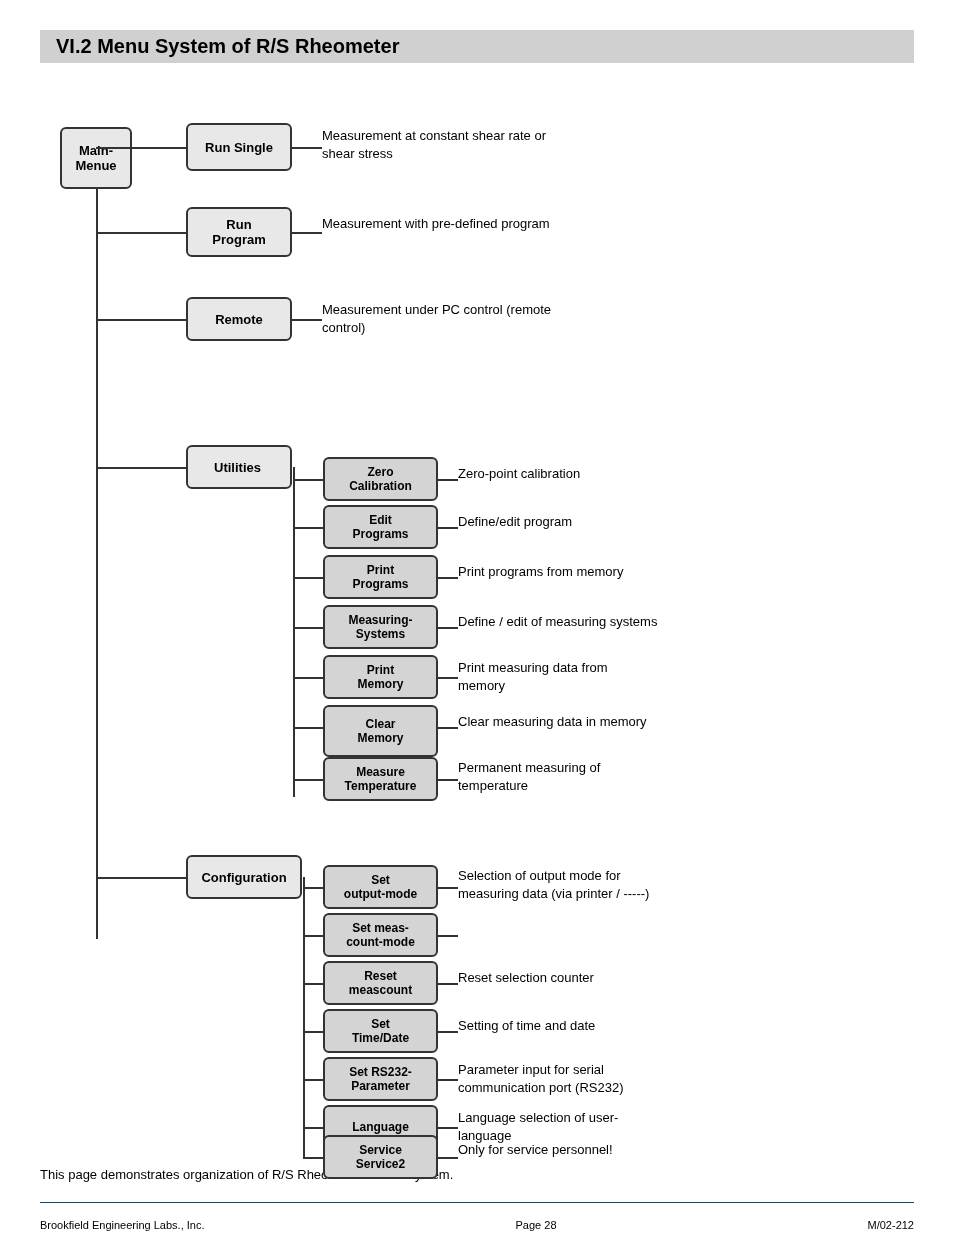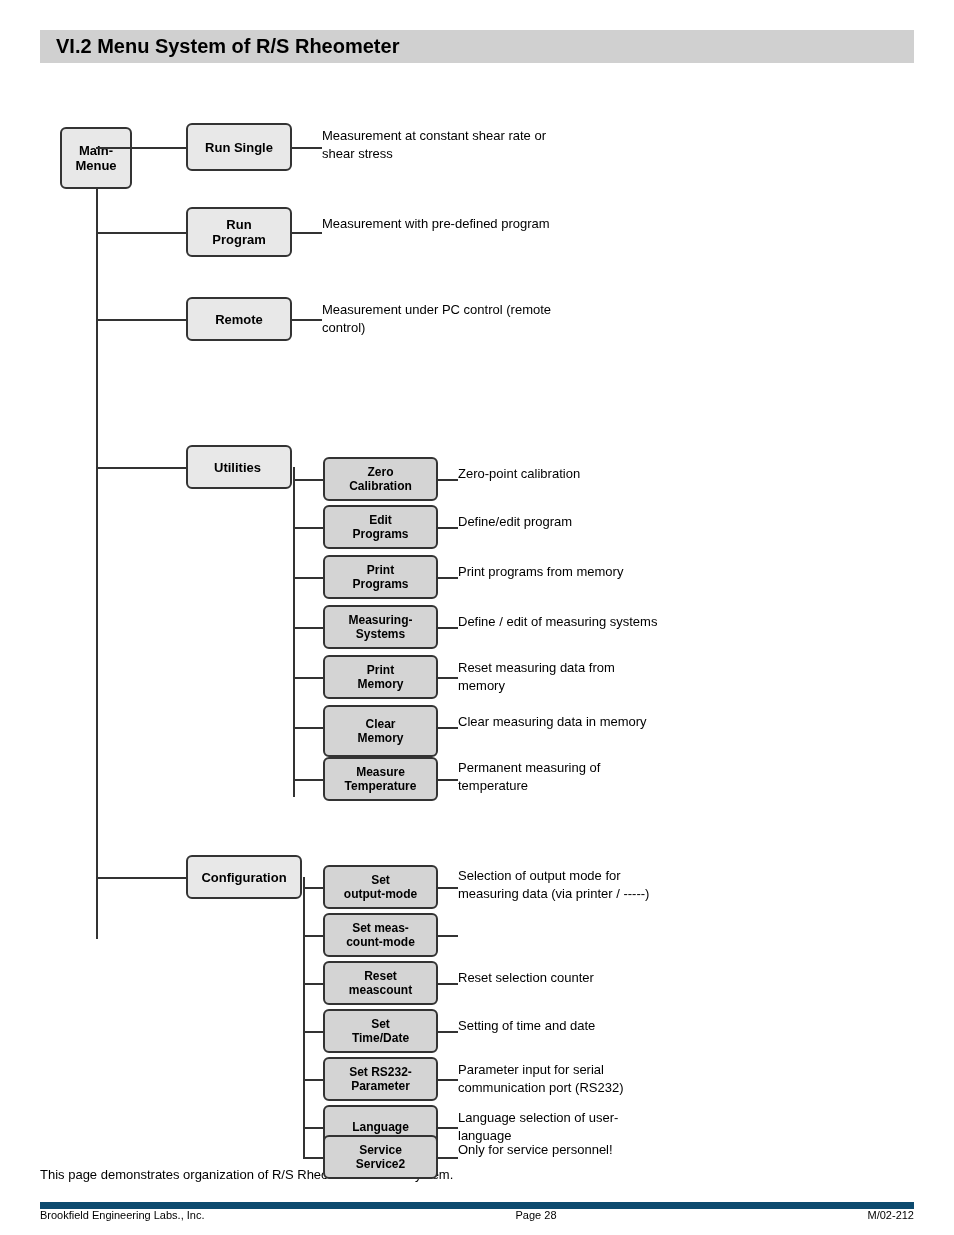--- a/index.html
+++ b/index.html
@@ -90,24 +90,24 @@
       width: 0;
     }
 
     
     .footer-text {
       font-size: 13px;
       margin-bottom: 20px;
       color: #000;
     }
     .footer-bar {
-      border-top: 7px solid #0c4a6e;
+      border-top: 1px solid #0c4a6e;
       display: flex;
       justify-content: space-between;
-      padding-top: 0;
+      padding-top: 16px;
       font-size: 11px;
       color: #000;
     }
   </style>
 </head>
 <body>
 
 <div class="page">
 
   <div class="section-header">
@@ -176,21 +176,21 @@
       Measuring-<br>Systems
     </div>
     <div class="hline" style="left:398px; top:540px; width:20px;"></div>
     <div class="node desc" style="left:418px; top:526px;">Define / edit of measuring systems</div>
 
     <div class="hline" style="left:253px; top:590px; width:30px;"></div>
     <div class="node menu-box level2" style="left:283px; top:568px; width:115px; height:44px;">
       Print<br>Memory
     </div>
     <div class="hline" style="left:398px; top:590px; width:20px;"></div>
-    <div class="node desc" style="left:418px; top:572px; max-width:200px;">Reset measuring data from memory</div>
+    <div class="node desc" style="left:418px; top:572px; max-width:200px;">Print measuring data from memory</div>
 
     <div class="hline" style="left:253px; top:640px; width:30px;"></div>
     <div class="node menu-box level2" style="left:283px; top:618px; width:115px; height:52px;">
       Clear<br>Memory
     </div>
     <div class="hline" style="left:398px; top:640px; width:20px;"></div>
     <div class="node desc" style="left:418px; top:626px; max-width:200px;">Clear measuring data in memory</div>
 
     <div class="hline" style="left:253px; top:692px; width:30px;"></div>
     <div class="node menu-box level2" style="left:283px; top:670px; width:115px; height:44px;">

